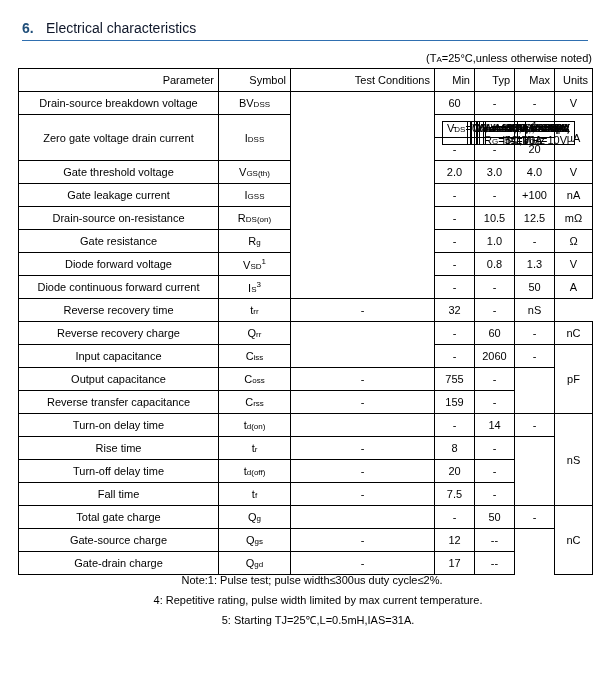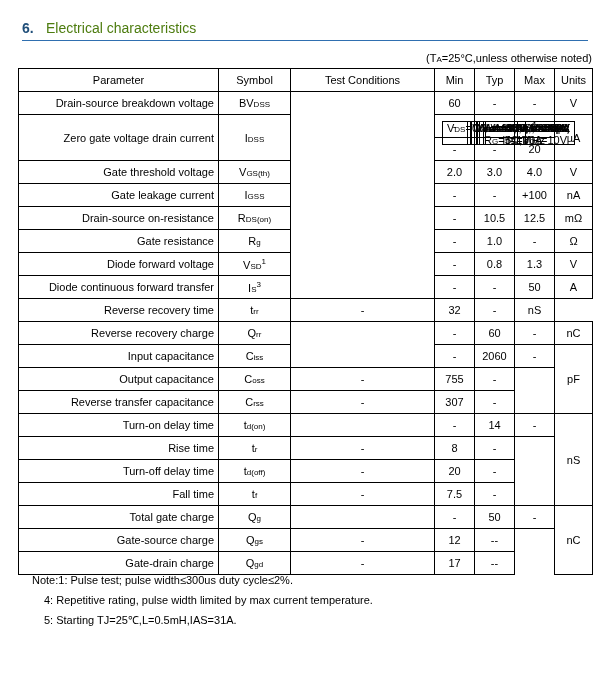--- a/index.html
+++ b/index.html
@@ -35,21 +35,21 @@
     top: 0;
     font-size: 14px;
     font-weight: bold;
     color: #1f4e79;
   }
   .heading .title {
     position: absolute;
     left: 24px;
     top: 0;
     font-size: 14px;
-    color: #4d7c0f;
+    color: #0f172a;
   }
   .heading .rule {
     position: absolute;
     left: 0;
     top: 20px;
     width: 566px;
     height: 1px;
     background: #2f6fb0;
   }
   
@@ -69,43 +69,43 @@
     table-layout: fixed;
   }
   table.spec td, table.spec th {
     border: 1px solid #000000;
     font-weight: normal;
     font-size: 11px;
     padding: 0 4px;
     height: 22px;
     vertical-align: middle;
   }
-  th.hdr { text-align: center; height: 20px; }
-  td.param { text-align: right; padding-left: 6px; }
+  th.hdr { text-align: right; height: 20px; }
+  td.param { text-align: center; padding-left: 6px; }
   td.sym, td.cond, td.num, td.unit { text-align: center; }
   sub { font-size: 8px; vertical-align: bottom; }
   sup { font-size: 8px; vertical-align: super; }
   
   col.c1 { width: 200px; }
   col.c2 { width: 72px; }
   col.c3 { width: 144px; }
   col.c4 { width: 40px; }
   col.c5 { width: 40px; }
   col.c6 { width: 40px; }
   col.c7 { width: 38px; }
   
   .notes {
     position: absolute;
     left: 32px;
     top: 570px;
     width: 560px;
     font-size: 11px;
     line-height: 20px;
   }
-  .notes div { white-space: nowrap; }
+  .notes div { white-space: nowrap; text-align: center; }
   .notes .indent1 { padding-left: 12px; }
   .notes .indent2 { padding-left: 42px; }
 </style>
 </head>
 <body>
 
 <div class="page">
 
   <div class="heading">
     <span class="num">6.</span>
@@ -208,21 +208,21 @@
         <td class="param">Diode forward voltage</td>
         <td class="sym">V<sub>SD</sub><sup>1</sup></td>
         <td class="cond">I<sub>SD</sub>=30A, V<sub>GS</sub>=0V</td>
         <td class="num">-</td>
         <td class="num">0.8</td>
         <td class="num">1.3</td>
         <td class="unit">V</td>
       </tr>
 
       <tr>
-        <td class="param">Diode continuous forward transfer</td>
+        <td class="param">Diode continuous forward current</td>
         <td class="sym">I<sub>S</sub><sup>3</sup></td>
         <td class="cond" rowspan="2">I<sub>F</sub>=30A ,</td>
         <td class="num">-</td>
         <td class="num">-</td>
         <td class="num">50</td>
         <td class="unit">A</td>
       </tr>
 
       <tr>
         <td class="param">Reverse recovery time</td>
@@ -256,21 +256,21 @@
         <td class="param">Output capacitance</td>
         <td class="sym">C<sub>oss</sub></td>
         <td class="num">-</td>
         <td class="num">755</td>
         <td class="num">-</td>
       </tr>
       <tr>
         <td class="param">Reverse transfer capacitance</td>
         <td class="sym">C<sub>rss</sub></td>
         <td class="num">-</td>
-        <td class="num">307</td>
+        <td class="num">159</td>
         <td class="num">-</td>
       </tr>
 
       <tr>
         <td class="param">Turn-on delay time</td>
         <td class="sym">t<sub>d(on)</sub></td>
         <td class="cond" rowspan="4">V<sub>DD</sub>=30V, I<sub>D</sub>=30A,<br>R<sub>G</sub>=5Ω,V<sub>GS</sub>=10V</td>
         <td class="num">-</td>
         <td class="num">14</td>
         <td class="num">-</td>

